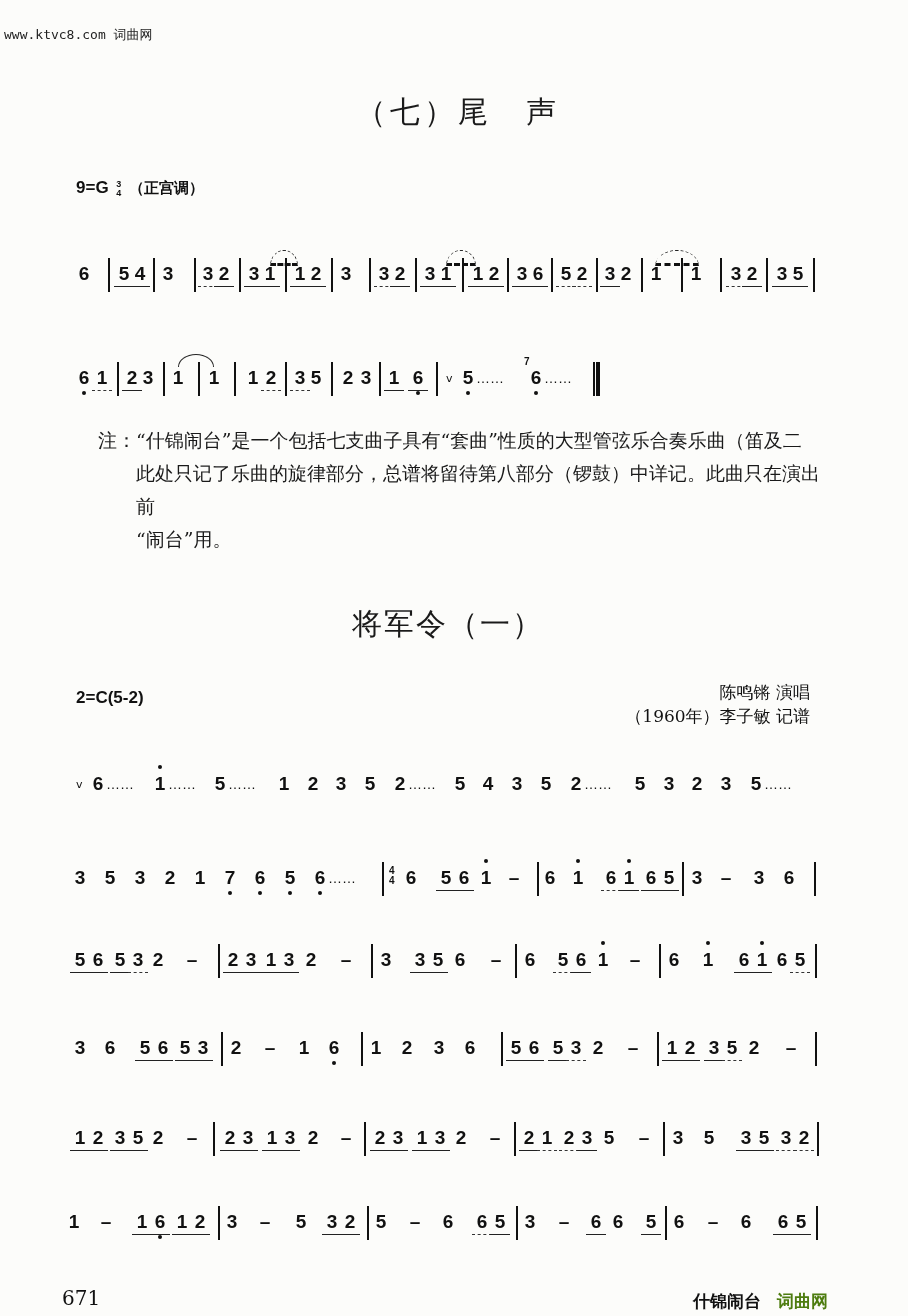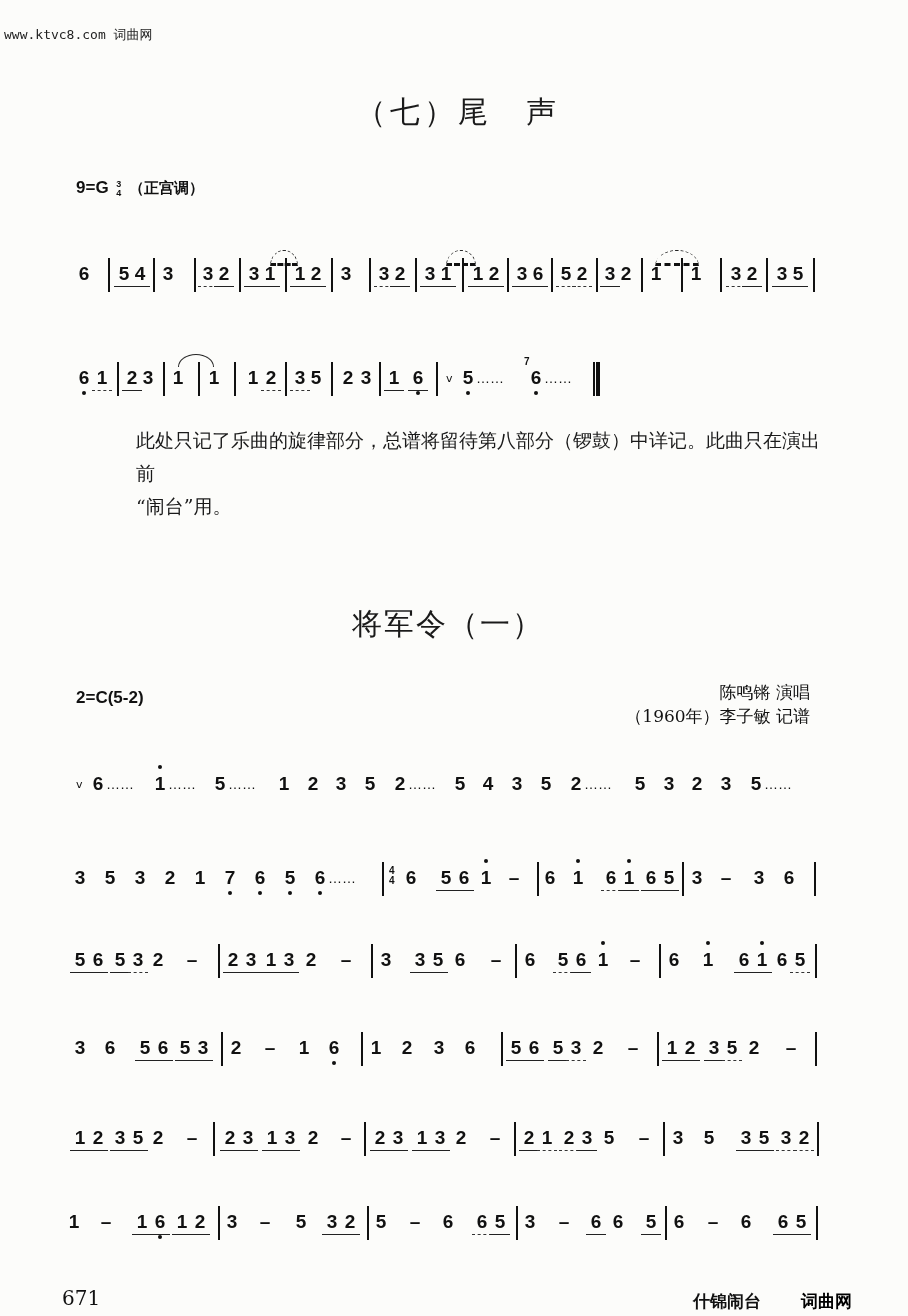--- a/index.html
+++ b/index.html
@@ -23,21 +23,21 @@
   .bar.double { width:7px; background:transparent; border-left:2px solid #111; border-right:4px solid #111; box-sizing:border-box; }
   .tie { position:absolute; top:-12px; height:12px; border:1.6px solid #222; border-bottom:none; border-radius:50% 50% 0 0 / 100% 100% 0 0; }
   .tie.dashed { border-style:dashed; }
   .free { position:absolute; font-size:11px; font-family:"DejaVu Sans", sans-serif; top:6px; }
   .grace { position:absolute; font-size:10px; top:-10px; font-family:"Liberation Sans", sans-serif; font-weight:bold; }
   .ts { position:absolute; top:0; font-size:10px; line-height:10px; font-weight:bold; text-align:center; font-family:"Liberation Sans", sans-serif; }
   .note-text { font-family:"DejaVu Serif", serif; font-size:19px; line-height:33px; color:#1a1a1a; }
   .credits { font-family:"DejaVu Serif", serif; font-size:17px; line-height:24px; text-align:right; }
   .page-num { font-family:"DejaVu Serif", serif; font-size:20px; }
   .source { font-family:"DejaVu Sans", sans-serif; font-weight:bold; font-size:17px; }
-  .source .brand { color:#000000; margin-left:40px; }
+  .source .brand { color:#4d7c0f; margin-left:16px; }
 </style>
 </head>
 <body>
 
 <div class="abs watermark">www.ktvc8.com 词曲网</div>
 
 <div class="abs section-title" style="left:356px; top:92px;">（七）尾　声</div>
 
 <div class="abs key" style="left:76px; top:178px;">
   <span>9=G</span>
@@ -128,20 +128,23 @@
       <div class="tok n" style="left: 460px;"><span>5</span><span class="dot-below"></span></div>
       <div class="tok dots" style="left: 476px;">……</div>
       <div class="grace" style="left: 524px;">7</div>
       <div class="tok n" style="left: 528px;"><span>6</span><span class="dot-below"></span></div>
       <div class="tok dots" style="left: 544px;">……</div>
       <div class="bar double" style="left: 593px;"></div>
     </div>
   </div>
 
 <div class="abs" style="left:98px; top:424px; width:740px;">
+  <div class="note-text">
+    <span>注：</span><span>“什锦闹台”是一个包括七支曲子具有“套曲”性质的大型管弦乐合奏乐曲（笛及二</span>
+  </div>
   <div class="note-text" style="padding-left:38px;">此处只记了乐曲的旋律部分，总谱将留待第八部分（锣鼓）中详记。此曲只在演出前</div>
   <div class="note-text" style="padding-left:38px;">“闹台”用。</div>
 </div>
 
 <div class="abs section-title" style="left:352px; top:604px; letter-spacing:2px;">将军令（一）</div>
 
 <div class="abs key" style="left:76px; top:688px;">2=C(5-2)</div>
 
 <div class="abs credits" style="right:98px; top:680px;">
   <div>陈鸣锵 演唱</div>

